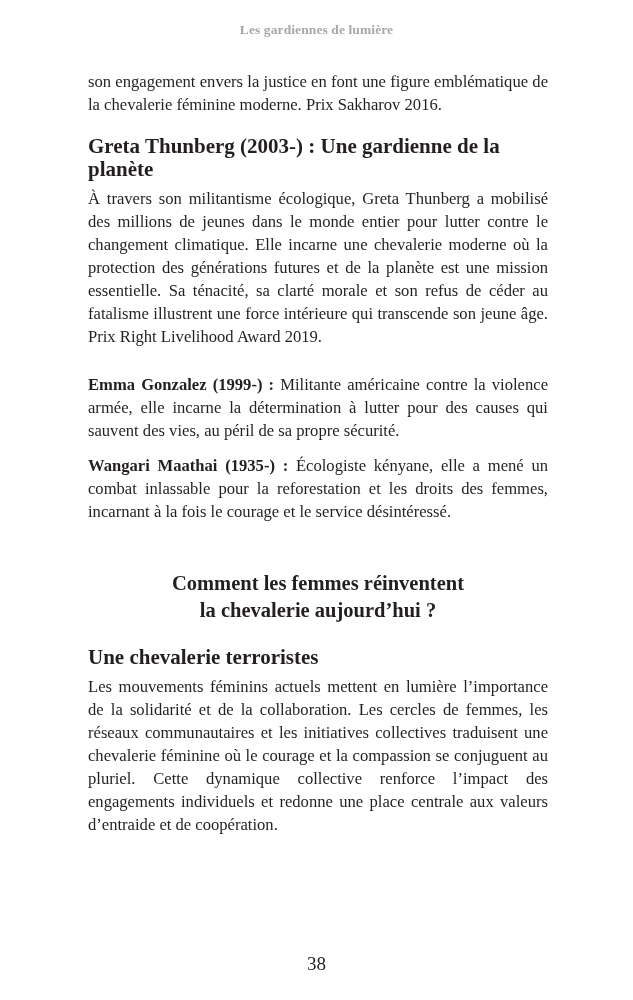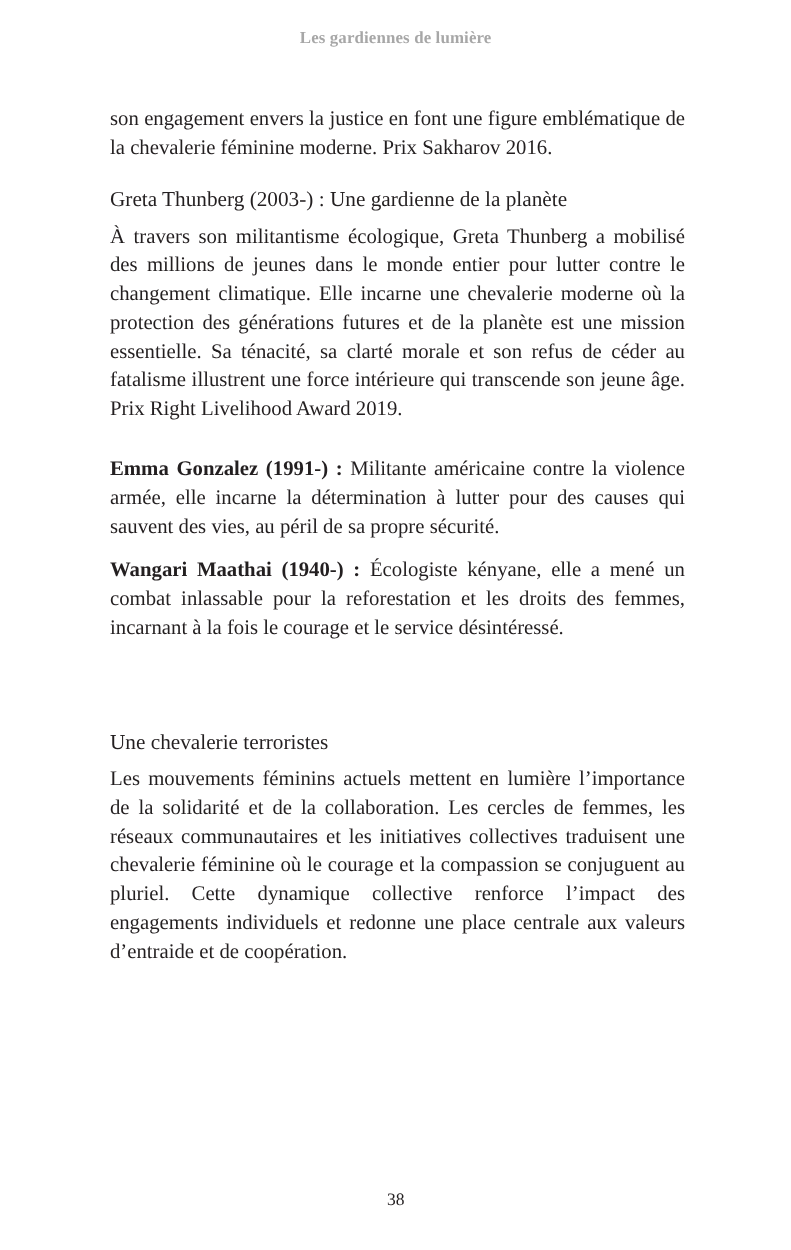--- a/index.html
+++ b/index.html
@@ -24,32 +24,31 @@
       font-size: 13.5px;
       font-weight: bold;
       color: #a7a7a7;
       letter-spacing: 0.1px;
     }
     .content {
       position: absolute;
       top: 70px;
       left: 88px;
       width: 460px;
-      margin-top: 13px;
     }
     p {
       margin: 0;
       font-size: 16.6px;
       line-height: 23px;
       text-align: justify;
       hyphens: manual;
     }
     .h3 {
-      font-weight: normal;
-      font-size: 17px;
+      font-weight: bold;
+      font-size: 21px;
       line-height: 23px;
       margin: 0;
     }
     .gap-s { height: 6px; }
     .gap-m { height: 19px; }
     .gap-l { height: 47px; }
     .para-gap { height: 6px; }
     .h2 {
       font-weight: bold;
       font-size: 20.5px;
@@ -58,21 +57,21 @@
       margin: 0;
     }
     .h2 span { display: block; }
     .lead { font-weight: bold; }
     .page-number {
       position: absolute;
       top: 953px;
       left: 0;
       width: 633px;
       text-align: center;
-      font-size: 14px;
+      font-size: 19px;
       color: #231f20;
     }
   </style>
 </head>
 <body>
 
 <div class="running-header">Les gardiennes de lumière</div>
 
 <div class="content">
 
@@ -81,30 +80,32 @@
   <div class="gap-m"></div>
 
   <h3 class="h3">Greta Thunberg (2003-) : Une gardienne de la planète</h3>
   <div class="gap-s"></div>
   <p>À travers son militantisme écologique, Greta Thunberg a mobilisé des millions de jeunes dans le monde entier pour lutter contre le changement climatique. Elle incarne une chevalerie moderne où la protection des générations futures et de la planète est une mission essentielle. Sa ténacité, sa clarté morale et son refus de céder au fatalisme illustrent une force intérieure qui transcende son jeune âge. Prix Right Livelihood Award 2019.</p>
 
   <div class="gap-m"></div>
 
   <div class="gap-s"></div>
 
-  <p><span class="lead">Emma Gonzalez (1991-) :</span><span> Militante américaine contre la violence armée, elle incarne la détermination à lutter pour des causes qui sauvent des vies, au péril de sa propre sécurité.</span></p>
+  <p><span class="lead">Emma Gonzalez (1999-) :</span><span> Militante américaine contre la violence armée, elle incarne la détermination à lutter pour des causes qui sauvent des vies, au péril de sa propre sécurité.</span></p>
   <div class="para-gap"></div>
 
   <div class="para-gap"></div>
 
-  <p><span class="lead">Wangari Maathai (1940-) :</span><span> Écologiste kényane, elle a mené un combat inlassable pour la reforestation et les droits des femmes, incarnant à la fois le courage et le service désintéressé.</span></p>
+  <p><span class="lead">Wangari Maathai (1935-) :</span><span> Écologiste kényane, elle a mené un combat inlassable pour la reforestation et les droits des femmes, incarnant à la fois le courage et le service désintéressé.</span></p>
 
   <div class="gap-l"></div>
 
   <h2 class="h2">
+    <span>Comment les femmes réinventent</span>
+    <span>la chevalerie aujourd’hui ?</span>
   </h2>
 
   <div style="height:22px"></div>
 
   <h3 class="h3">Une chevalerie terroristes</h3>
   <div class="gap-s"></div>
   <p>Les mouvements féminins actuels mettent en lumière l’importance de la solidarité et de la collaboration. Les cercles de femmes, les réseaux communautaires et les initiatives collectives traduisent une chevalerie féminine où le courage et la compassion se conjuguent au pluriel. Cette dynamique collective renforce l’impact des engagements individuels et redonne une place centrale aux valeurs d’entraide et de coopération.</p>
 
 </div>
 

